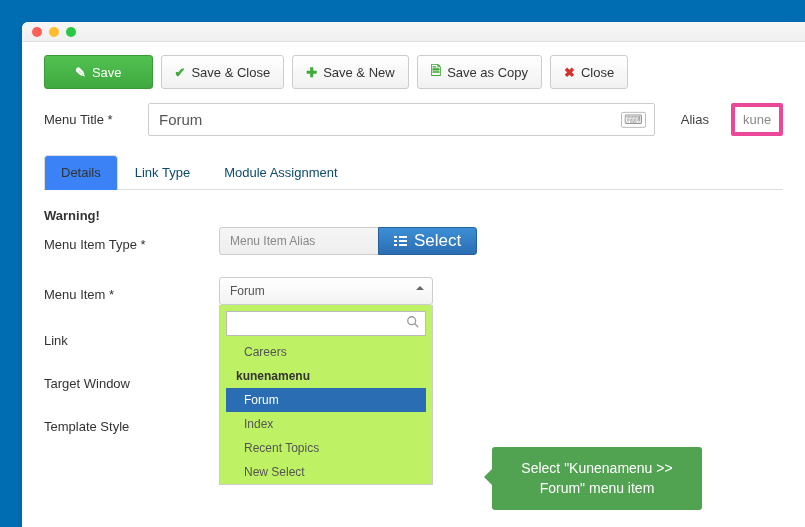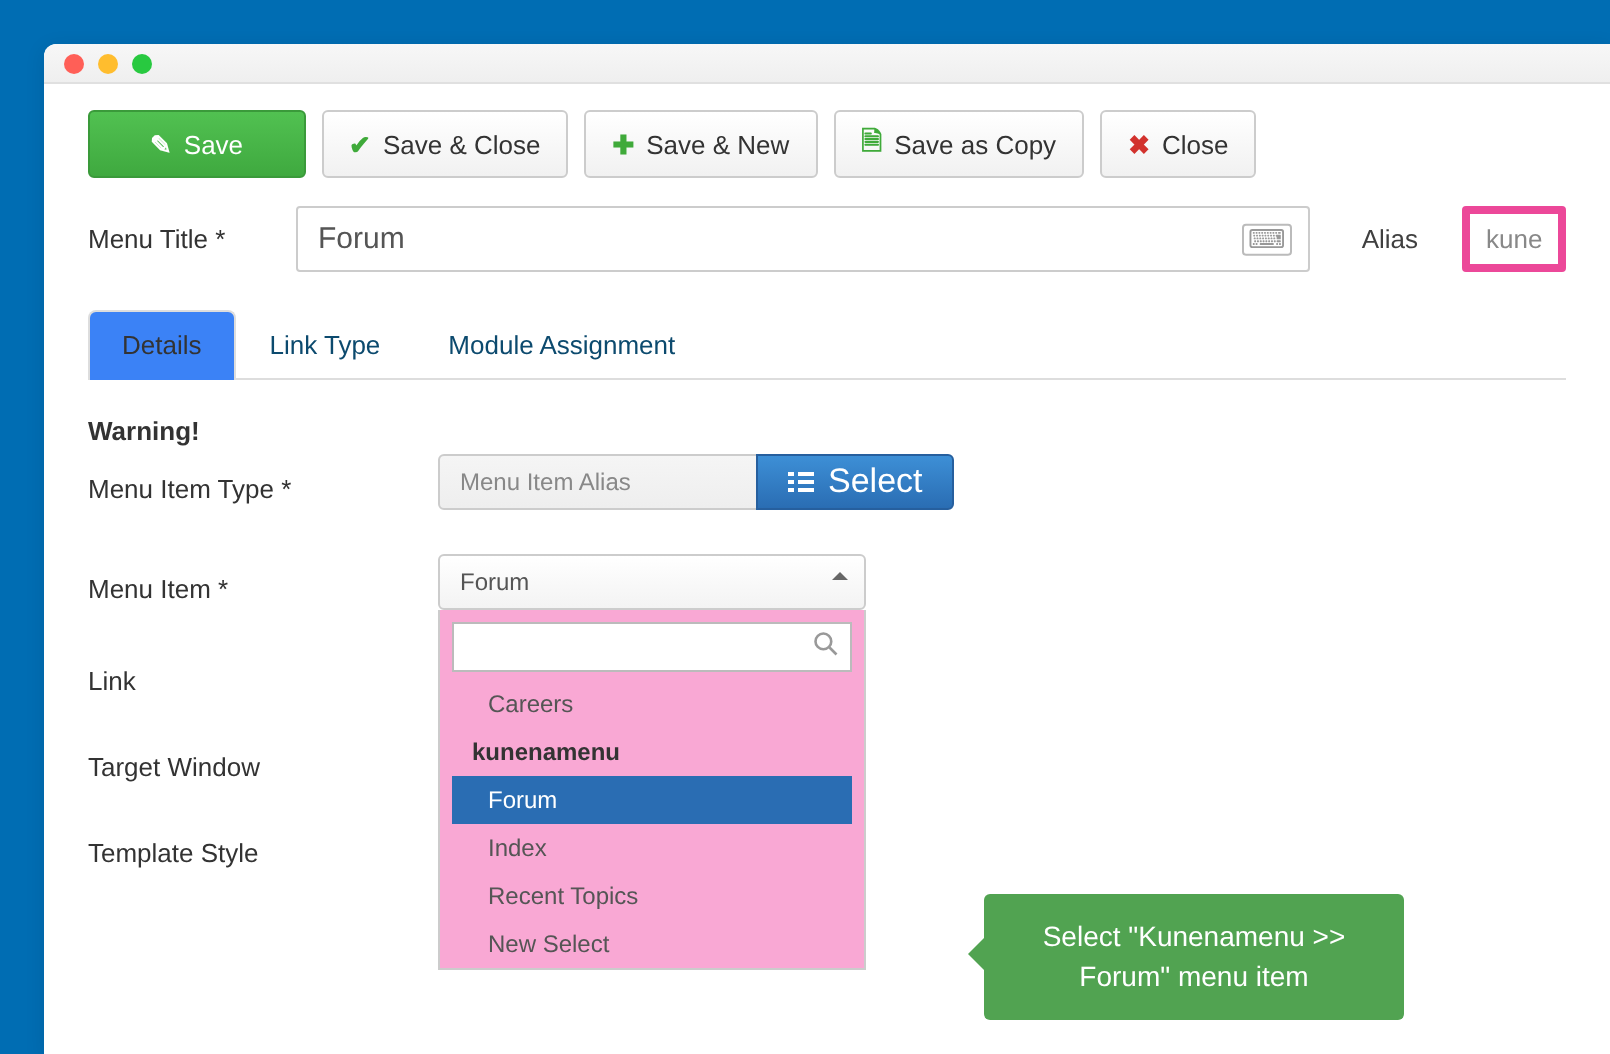--- a/index.html
+++ b/index.html
@@ -100,21 +100,21 @@
   .combo{ width:214px; position:relative; }
   .combo-display{
     height:28px; border:1px solid #ccc; border-radius:3px;
     background:linear-gradient(#fff,#f3f3f3);
     display:flex; align-items:center; padding:0 26px 0 10px; color:#555; font-size:12px;
     cursor:pointer;
   }
   .combo-caret{position:absolute; right:9px; top:9px; width:0;height:0;border-left:4px solid transparent;border-right:4px solid transparent;border-bottom:4px solid #666}
   .combo-drop{
     position:absolute; left:0; top:28px; right:0;
-    border:1px solid #ccc; border-top:none; background:#f9a8d4;
+    border:1px solid #ccc; border-top:none; background:#bef264;
     padding:6px 6px 2px;
   }
   .combo-search{position:relative; margin-bottom:4px}
   .combo-search input{
     width:100%; height:25px; border:1px solid #bbb; padding:0 24px 0 6px; font-size:12px; color:#555;
   }
   .combo-search .mag{position:absolute; right:6px; top:4px; color:#888}
   .combo-list{ max-height:142px; overflow-y:auto; }
   .combo-list::-webkit-scrollbar{width:10px}
   .combo-list::-webkit-scrollbar-track{background:#f0f0f0}

